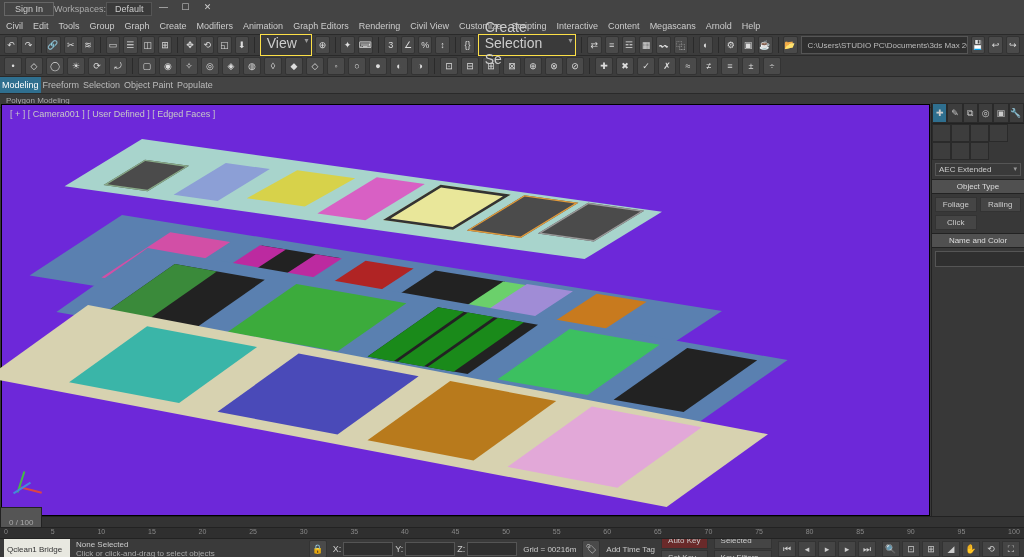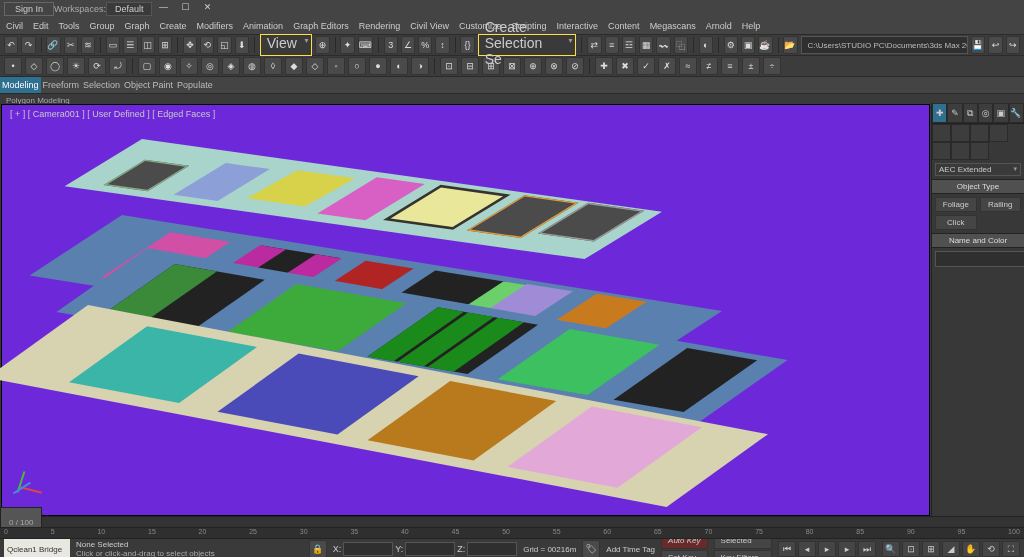--- a/index.html
+++ b/index.html
@@ -59,21 +59,21 @@
   .timeline .ticks span{color:#888;font-size:7px;}
   .statusbar{height:20px;display:flex;align-items:center;padding:0 4px;gap:6px;}
   .statusbar .script-box{width:60px;height:32px;background:#e8e8e0;color:#333;padding:0 3px;font-size:8px;display:flex;align-items:center;}
   .statusbar .sel{color:#ccc;font-size:8px;}
   .statusbar .hint{color:#aaa;font-size:8px;}
   .statusbar .spacer{flex:1;}
   .statusbar .coord{display:flex;gap:2px;align-items:center;}
   .statusbar .coord input{width:44px;height:12px;background:#2f2f2f;border:1px solid #555;color:#ccc;font-size:8px;padding:0 2px;}
   .statusbar .grid{color:#ccc;font-size:8px;}
   .anim-btn{background:#454545;border:1px solid #333;height:14px;padding:0 6px;font-size:8px;display:flex;align-items:center;}
-  .anim-btn.red{background:#6a2a2a;font-style:italic;}
+  .anim-btn.red{background:#6a2a2a;}
   .play-ctrls{display:flex;gap:2px;}
   .play-ctrls .pb{width:16px;height:14px;background:#454545;border:1px solid #333;display:flex;align-items:center;justify-content:center;}
   
   .wall{position:absolute;transform-origin:left top;}
   .wall.w1{width:520px;height:86px;background:#a8d4cc;left:140px;top:34px;transform:matrix(1,0.14,-0.9,0.55,0,0);}
   .wall.w2{width:600px;height:110px;background:#5a80b0;left:120px;top:110px;transform:matrix(1,0.16,-0.84,0.55,0,0);}
   .wall.w3{width:680px;height:130px;background:#d7d2b0;left:86px;top:200px;transform:matrix(1,0.19,-0.78,0.56,0,0);}
   
   
 </style>

